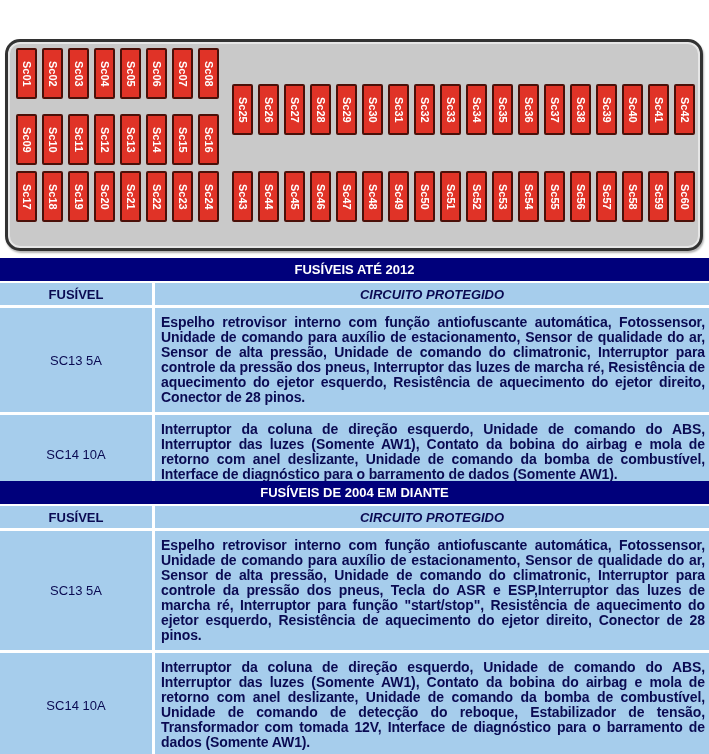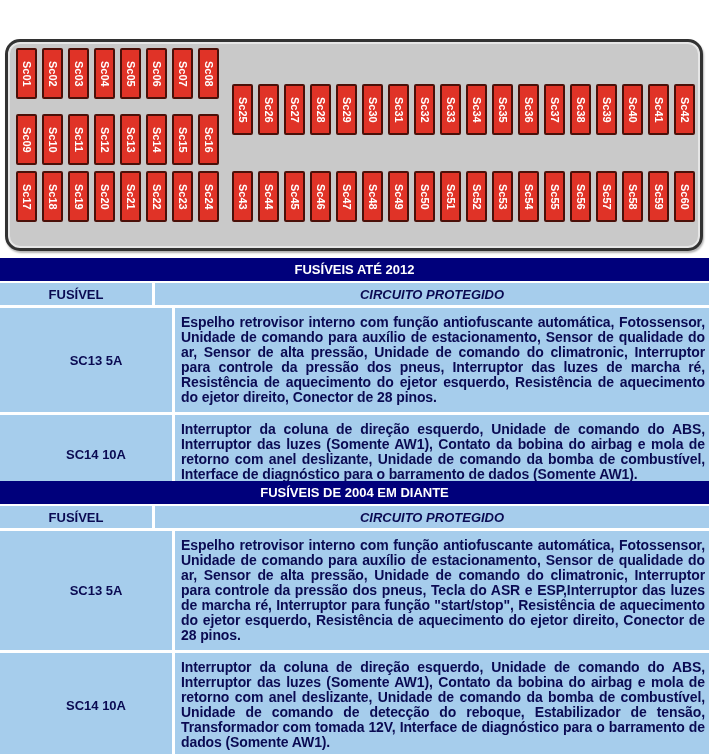--- a/index.html
+++ b/index.html
@@ -26,21 +26,21 @@
   .tbl-2{top:481px;}
   .band{height:23px;background:#00007b;display:flex;align-items:center;justify-content:center;}
   .band span{color:#ffffff;font-weight:bold;font-size:13px;}
   .thead{display:flex;gap:3px;margin-top:2px;height:22px;}
   .hc{background:#a6cdec;display:flex;align-items:center;justify-content:center;
     color:#0a0a52;font-weight:bold;font-size:13px;}
   .hc.c1{width:152px;}
   .hc.c2{flex:1;font-style:italic;}
   .trow{display:flex;gap:3px;margin-top:3px;align-items:stretch;}
   .cell-fuse{width:152px;background:#a6cdec;display:flex;align-items:center;justify-content:center;
-    color:#0a0a52;font-weight:bold;font-size:13px;flex-shrink:0;padding-left:20px;}
+    color:#0a0a52;font-weight:normal;font-size:13px;flex-shrink:0;}
   .cell-circ{flex:1;background:#a6cdec;color:#0a0a52;font-weight:bold;font-size:14px;
     line-height:15px;text-align:justify;padding:7px 4px 7px 6px;box-sizing:border-box;letter-spacing:-0.1px;}
   .mh-89{min-height:89px;} .mh-78{min-height:78px;} .mh-102{min-height:102px;} .mh-93{min-height:93px;}
 </style>
 </head>
 <body>
 
 <div class="page">
 
 

